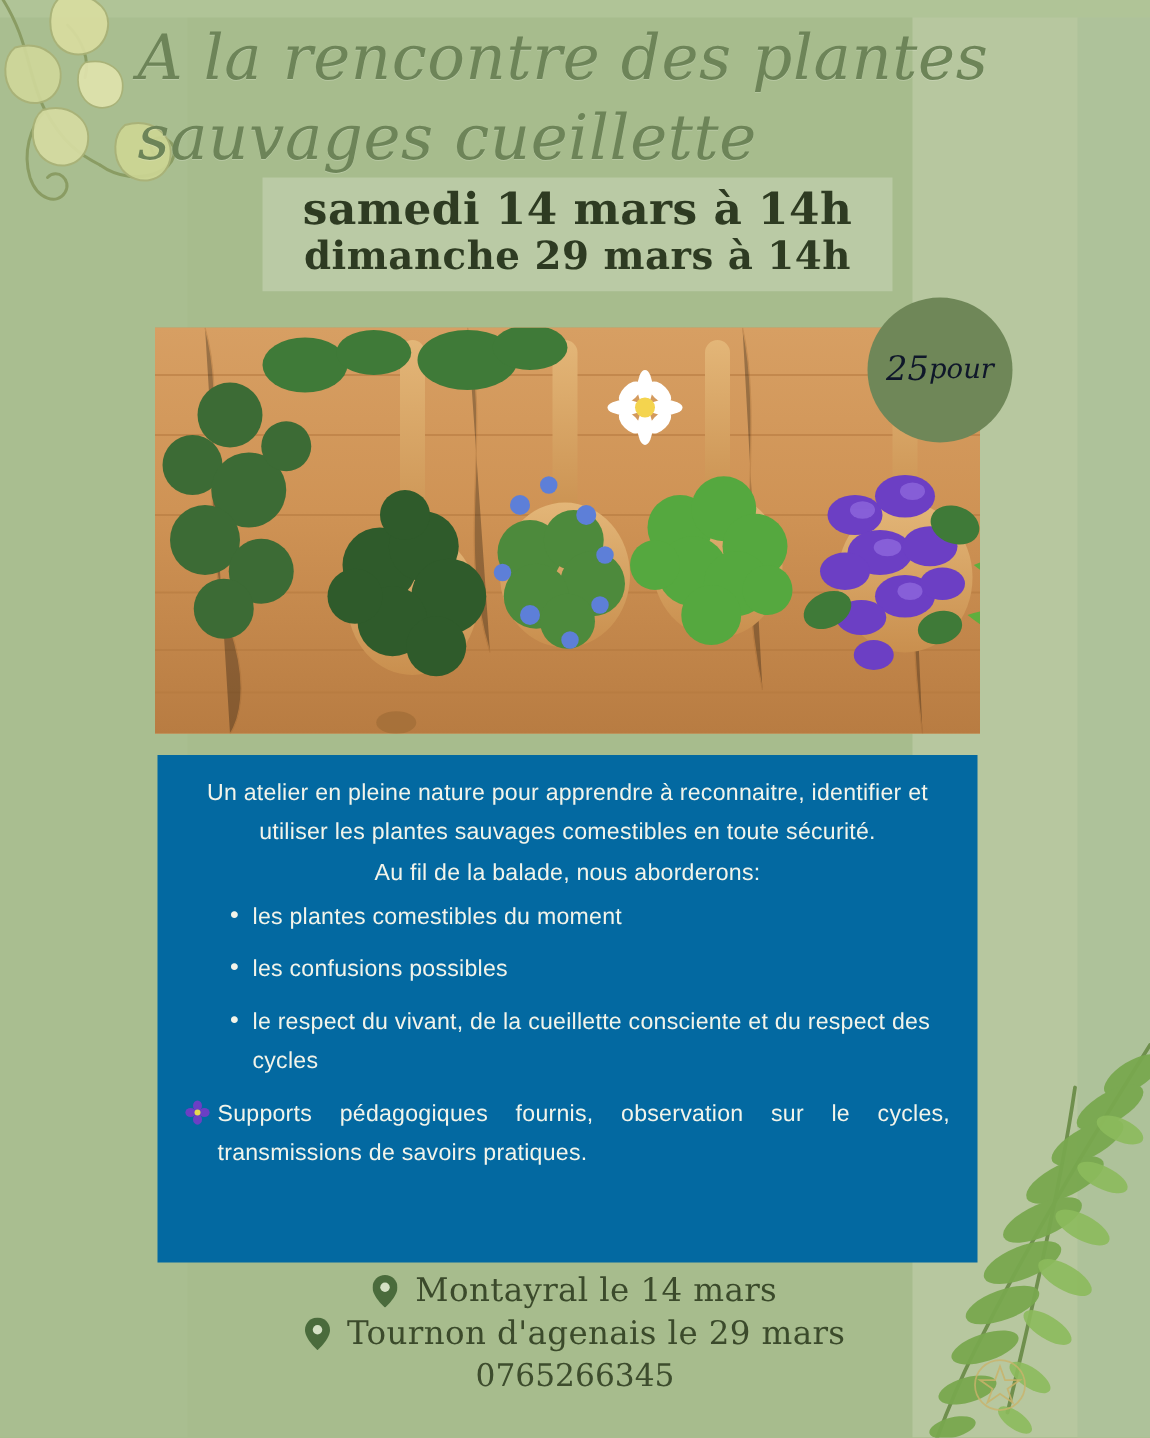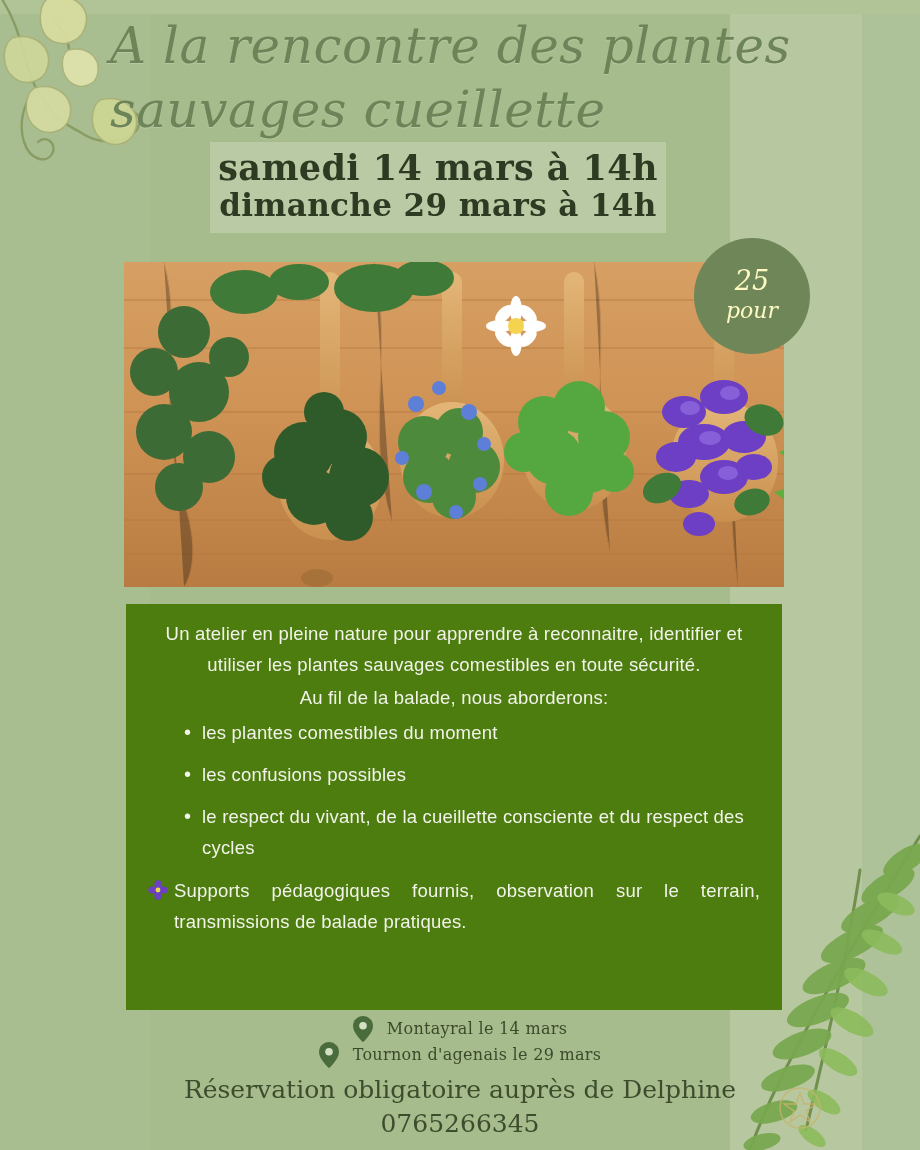--- a/index.html
+++ b/index.html
@@ -98,21 +98,21 @@
     text-shadow: 0 1px 0 rgba(255,255,255,0.18);
   }
   .title .l1 { display: block; }
   .title .l2 { display: block; }
 
   
   .date-box {
     position: absolute;
     top: 142px;
     left: 210px;
-    width: 456px;
+    width: 504px;
     background: rgba(191, 206, 172, 0.78);
     padding: 6px 0 10px 0;
     text-align: center;
   }
   .date-line {
     font-family: "DejaVu Serif", serif;
     color: #2e3b22;
     font-size: 35px;
     line-height: 1.14;
     letter-spacing: 0.4px;
@@ -124,23 +124,23 @@
 
   
   .price-badge {
     position: absolute;
     top: 238px;
     left: 694px;
     width: 116px;
     height: 116px;
     border-radius: 50%;
     background: #6f8758;
-    color: #fef9c3;
+    color: #0f172a;
     display: flex;
-    flex-direction: column;
+    flex-direction: row;
     align-items: center;
     justify-content: center;
     font-family: "DejaVu Serif", serif;
     font-style: italic;
     z-index: 5;
   }
   .price-badge .amount { font-size: 27px; line-height: 1.1; }
   .price-badge .unit { font-size: 22px; line-height: 1.35; }
 
   
@@ -155,21 +155,21 @@
   }
   .photo svg { display: block; }
 
   
   .desc {
     position: absolute;
     top: 604px;
     left: 126px;
     width: 656px;
     height: 406px;
-    background: #4d7c0f;
+    background: #0369a1;
     color: #f2f4ea;
     box-sizing: border-box;
     padding: 12px 22px 10px 22px;
     font-size: 18.5px;
     line-height: 1.68;
     letter-spacing: 0.2px;
   }
   .desc .p-center {
     text-align: center;
     margin: 0 0 2px 0;
@@ -210,21 +210,21 @@
   .footer {
     position: absolute;
     top: 1016px;
     left: 100px;
     width: 720px;
     text-align: center;
     color: #3b4a2b;
     font-family: "DejaVu Serif", serif;
   }
   .footer .loc {
-    font-size: 16px;
+    font-size: 26px;
     line-height: 1.32;
     letter-spacing: 0.3px;
     display: flex;
     align-items: center;
     justify-content: center;
     gap: 14px;
   }
   .footer .loc .pin {
     width: 20px;
     height: 26px;
@@ -445,40 +445,39 @@
   <p class="closing">
     <svg class="flower-icon" viewBox="0 0 20 20" xmlns="http://www.w3.org/2000/svg">
       <g fill="#6c3fc4">
         <ellipse cx="10" cy="4.5" rx="3.6" ry="4.2"></ellipse>
         <ellipse cx="10" cy="15.5" rx="3.6" ry="4.2"></ellipse>
         <ellipse cx="4.5" cy="10" rx="4.2" ry="3.6"></ellipse>
         <ellipse cx="15.5" cy="10" rx="4.2" ry="3.6"></ellipse>
       </g>
       <circle cx="10" cy="10" r="2.4" fill="#e7d94f"></circle>
     </svg>
-    <span>Supports pédagogiques fournis, observation sur le terrain, transmissions de balade pratiques.</span>
+    <span>Supports pédagogiques fournis, observation sur le cycles, transmissions de savoirs pratiques.</span>
   </p>
 </div>
 
 <div class="footer">
   <div class="loc">
     <svg class="pin" viewBox="0 0 20 26" xmlns="http://www.w3.org/2000/svg">
       <path d="M10 0 C4.5 0 0 4.4 0 9.9 C0 17.3 10 26 10 26 C10 26 20 17.3 20 9.9 C20 4.4 15.5 0 10 0 Z" fill="#4a6b3c"></path>
       <circle cx="10" cy="9.8" r="3.8" fill="#d4e0c4"></circle>
     </svg>
     <span>Montayral le 14 mars</span>
   </div>
   <div class="loc">
     <svg class="pin" viewBox="0 0 20 26" xmlns="http://www.w3.org/2000/svg">
       <path d="M10 0 C4.5 0 0 4.4 0 9.9 C0 17.3 10 26 10 26 C10 26 20 17.3 20 9.9 C20 4.4 15.5 0 10 0 Z" fill="#4a6b3c"></path>
       <circle cx="10" cy="9.8" r="3.8" fill="#d4e0c4"></circle>
     </svg>
     <span>Tournon d'agenais le 29 mars</span>
   </div>
-  <div class="resa">Réservation obligatoire auprès de Delphine</div>
   <div class="phone">0765266345</div>
 </div>
 
 <div class="fern">
   <svg viewBox="0 0 220 330" width="220" height="330" xmlns="http://www.w3.org/2000/svg">
     <g stroke="#6f8f4d" stroke-width="3" fill="none" stroke-linecap="round">
       <path d="M210 6 C 170 70, 120 150, 70 250 C 50 290, 40 320, 36 330"></path>
       <path d="M150 40 C 140 110, 120 200, 96 300"></path>
     </g>
     <g fill="#79a84f" opacity="0.95">

